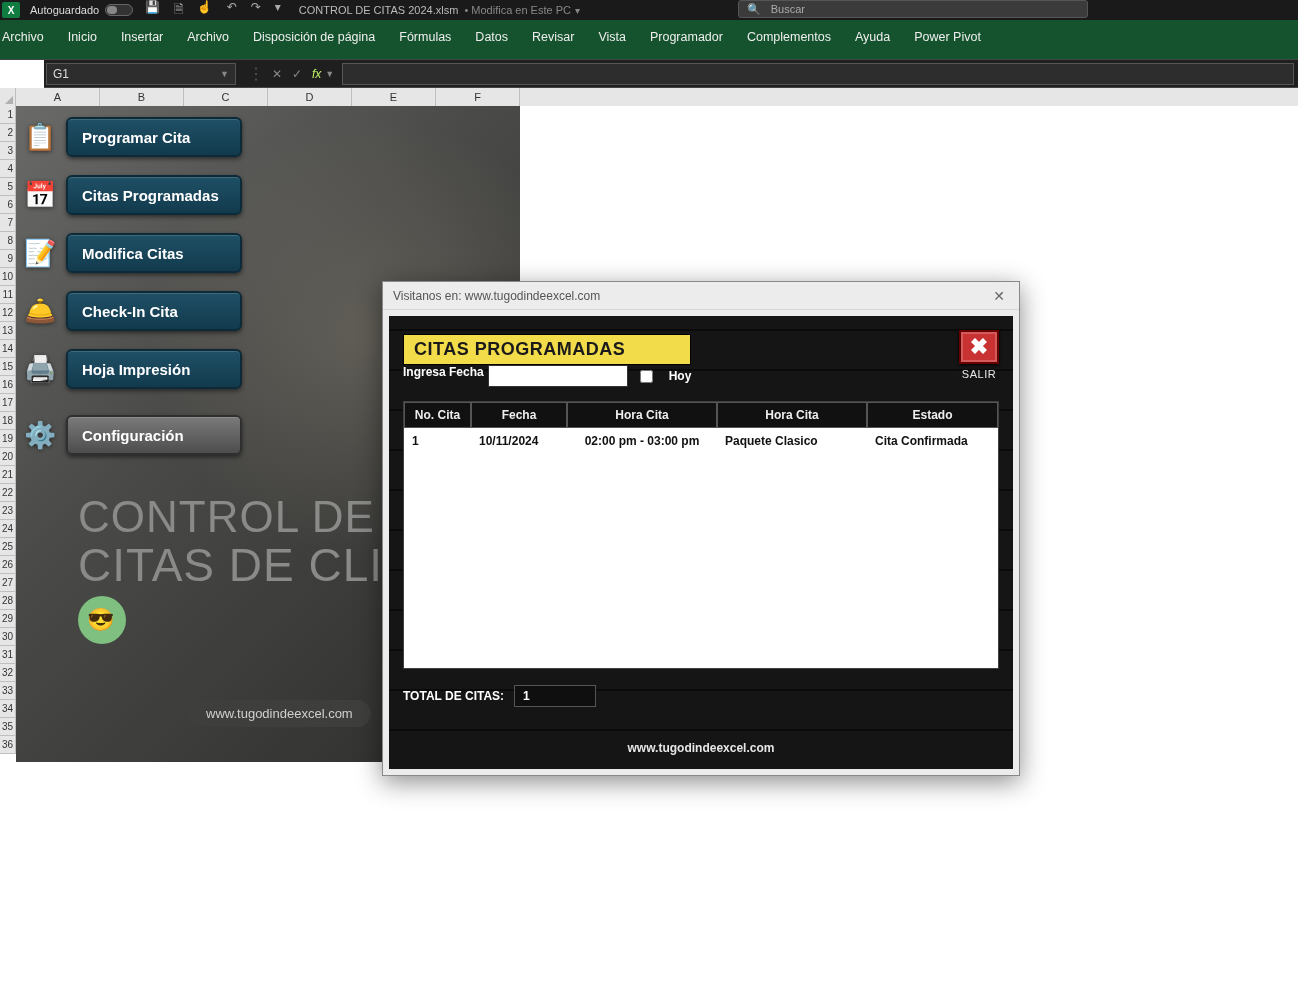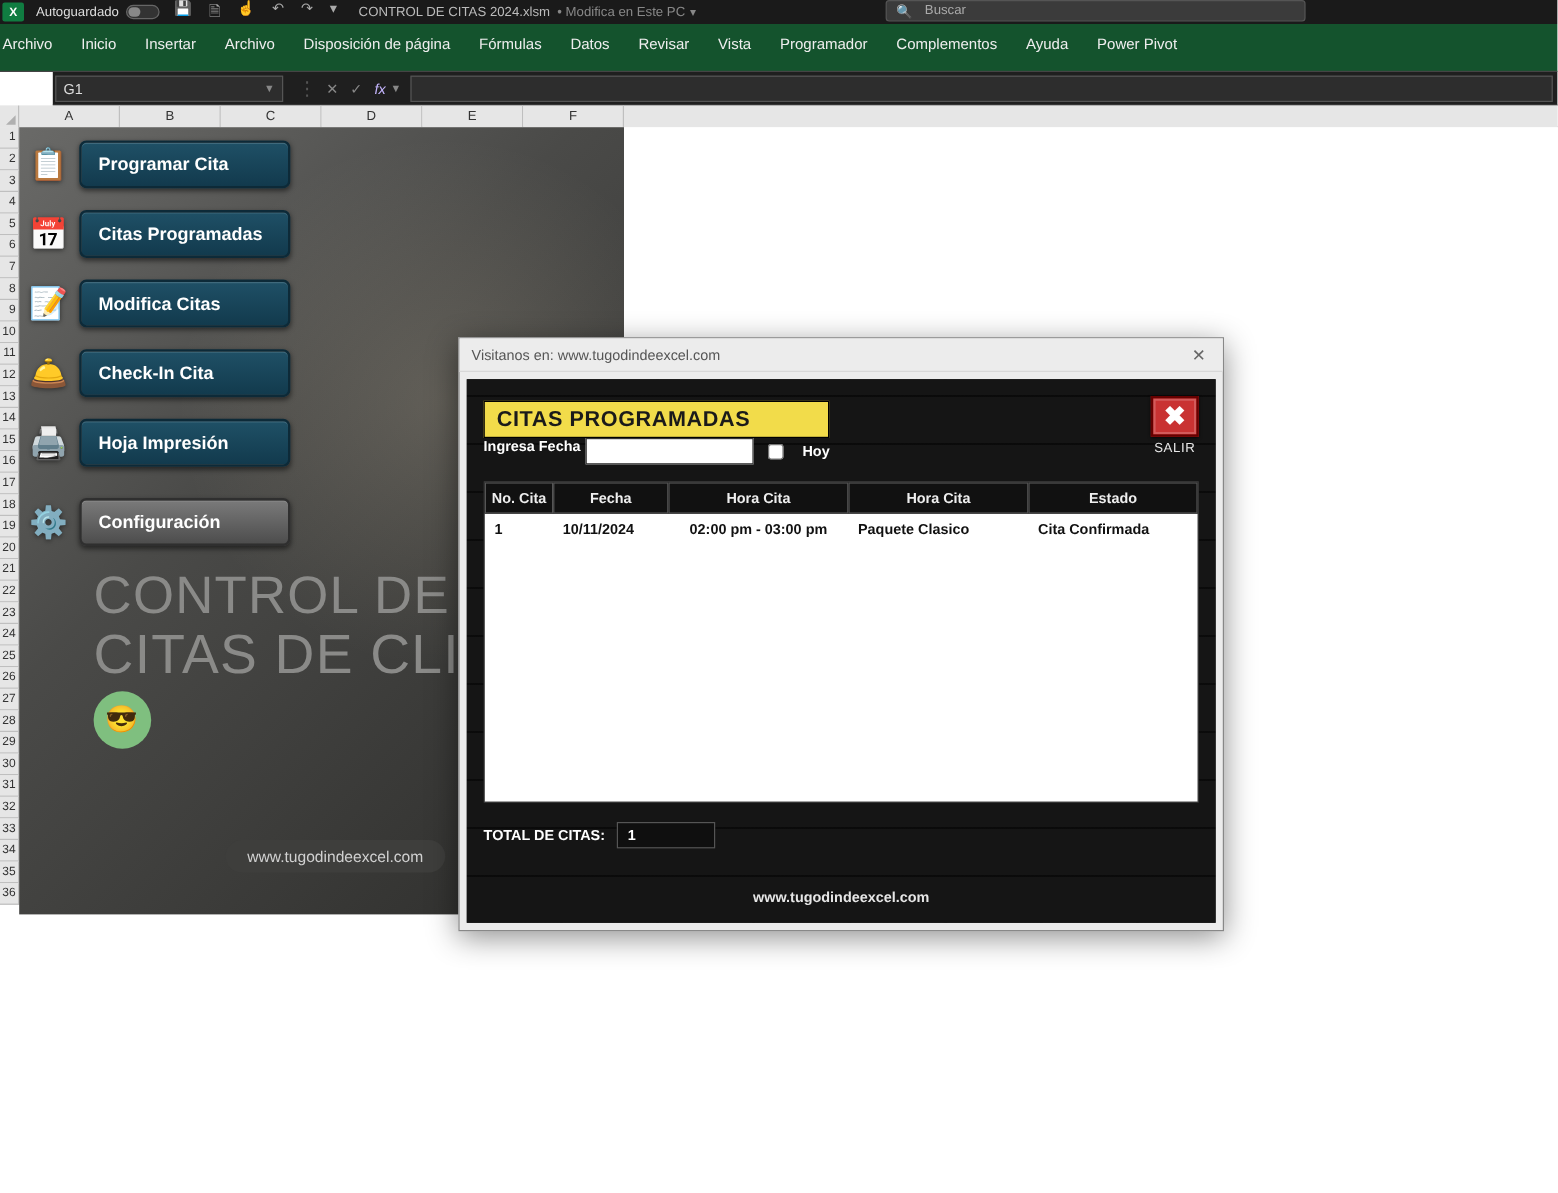--- a/index.html
+++ b/index.html
@@ -101,21 +101,21 @@
   .name-box .dd { color:#888; font-size:9px; }
   .fx-group {
     display:flex; align-items:center; gap:2px;
     margin-left:10px;
     color:#888;
   }
   .fx-group .sep { color:#555; margin:0 2px;}
   .fx-btn {
     width:18px; text-align:center; font-size:12px; color:#888;
   }
-  .fx-label { font-style:italic; font-size:12px; margin-left:4px; color:#c4b5fd;text-align:center;}
+  .fx-label { font-style:italic; font-size:12px; margin-left:4px; color:#bef264;text-align:center;}
   .fx-dd { font-size:9px; color:#888; margin-left:2px;}
   .formula-input {
     flex:1; height:22px;
     background:#2d2d2d;
     border:1px solid #555;
     margin-left:8px; margin-right:4px;
   }
 
   
   .col-headers {
@@ -217,20 +217,21 @@
   .menu-btn.gray {
     background: linear-gradient(#7a7a7a,#4d4d4d);
     border-color:#2f2f2f;
   }
 
   .big-text {
     position:absolute;
     left:62px;
     font-family: Impact, "Arial Black", sans-serif;
     letter-spacing:1px;
+    margin-top:20px;
   }
   .bt-line1 { top:366px; font-size:44px; color:#8a8a88; }
   .bt-line2 { top:412px; font-size:46px; color:#8a8a88; }
   .bt-line3 { top:470px; font-size:36px; color:#c9a33a; display:flex; align-items:center; gap:10px;}
   .face-badge{
     width:48px;height:48px;border-radius:50%;
     background:#7fbf7f;
     display:flex;align-items:center;justify-content:center;
     font-size:22px;
   }
@@ -333,21 +334,21 @@
   }
   .th{
     background:#111;
     color:#eee;
     font-size:12px;
     font-weight:bold;
     text-align:center;
     padding:5px 4px;
     border:1px solid #555;
   }
-  .c1{width:57px;}
+  .c1{width:67px;}
   .c2{width:96px;}
   .c3{width:150px;}
   .c4{width:150px;}
   .c5{flex:1;}
   .tbody{
     background:#fff;
     height:240px;
   }
   .trow{
     display:flex;

